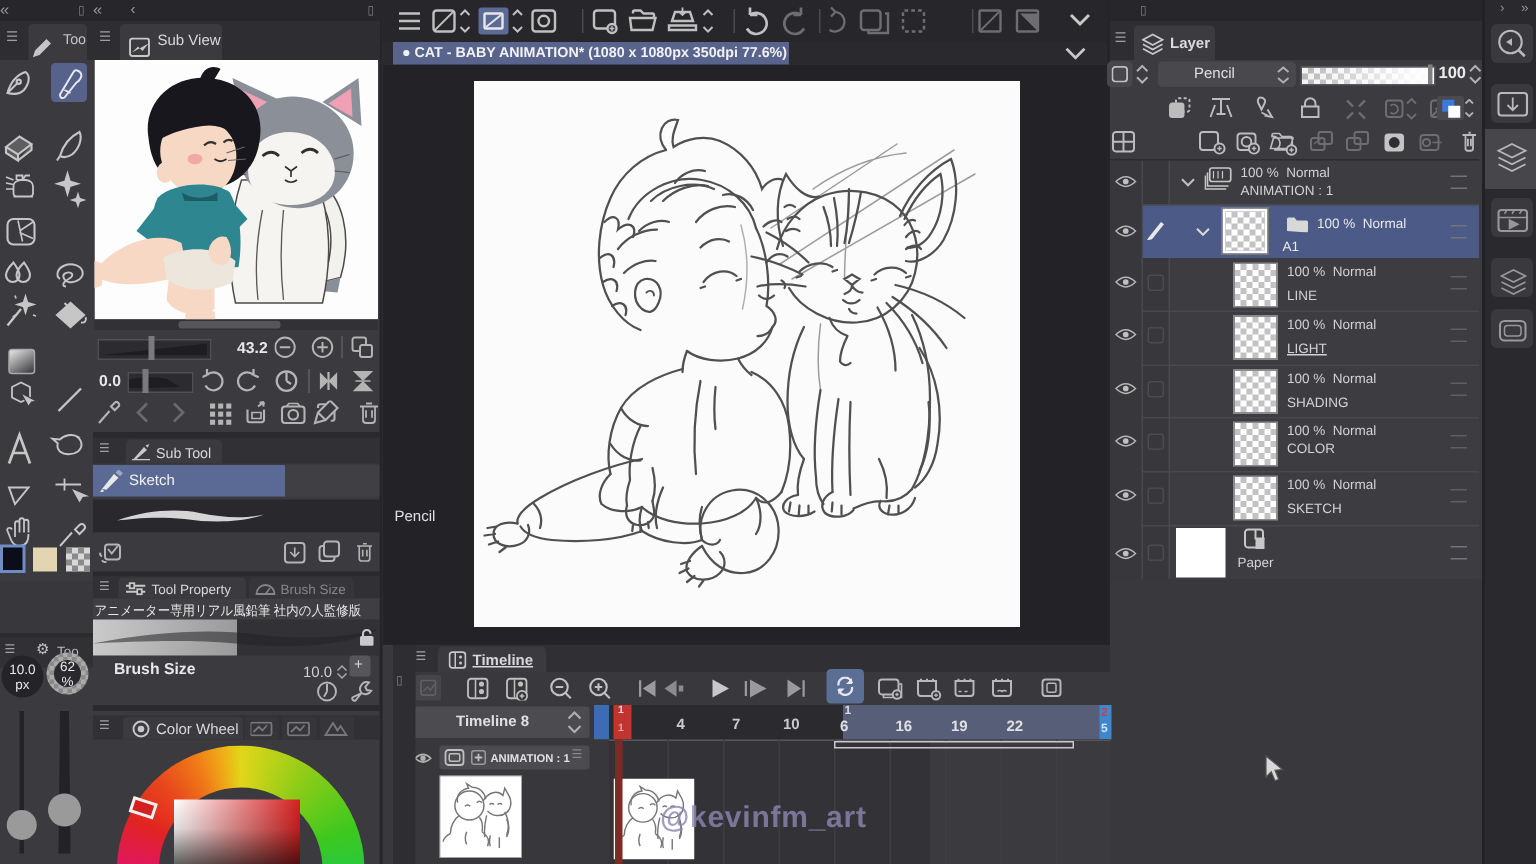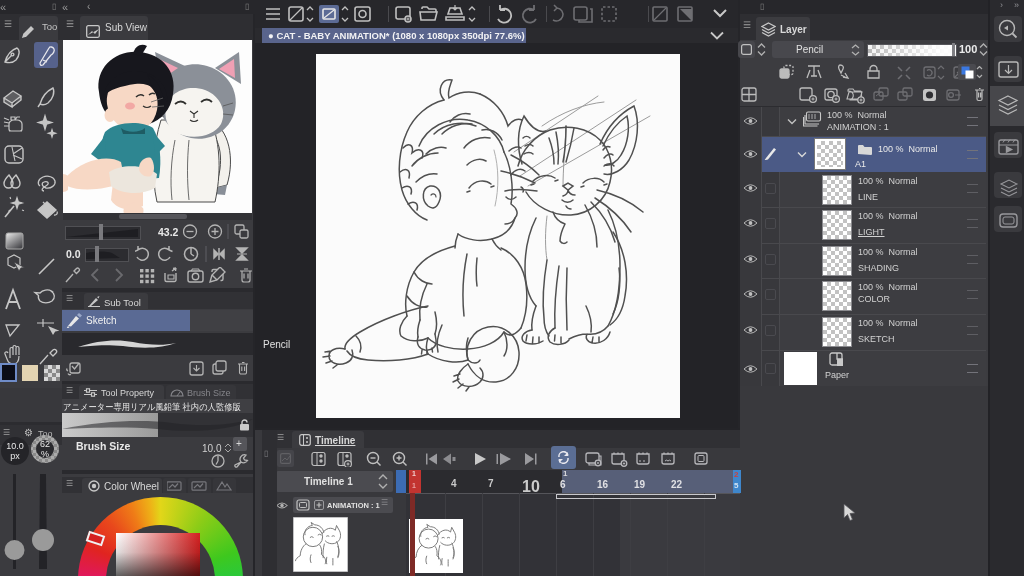--- a/index.html
+++ b/index.html
@@ -833,34 +833,34 @@
           <path d="M54 11 h2 M58 11 h2" stroke-width="1"></path>
    <path d="M77 4 h12 v8 a2 2 0 0 1 -2 2 h-8 a2 2 0 0 1 -2 -2z M79 4 v-1.5 M83 4 v-1.5 M87 4 v-1.5"></path>
           <path d="M80 11 a2 2 0 0 1 3 0 a2 2 0 0 1 3 0" stroke-width="1"></path>
    <rect x="110" y="3" width="12" height="11" rx="2"></rect>
           <rect x="113" y="5.5" width="6" height="6" rx="1" stroke-width="1"></rect>
   </g>
  </svg>
 
  <div class="abs" style="left:262px;top:470px;width:478px;height:23px;background:#38383c;"></div>
  <div class="abs" style="left:276px;top:471px;width:117px;height:21px;background:#4b4b50;border-radius:2px;"></div>
- <div class="txt" style="left:304px;top:476px;font-size:10px;font-weight:bold;color:#e0e0e0;">Timeline 1</div>
+ <div class="txt" style="left:304px;top:476px;font-size:10px;font-weight:bold;color:#e0e0e0;">Timeline 8</div>
  <svg style="left:378px;top:474px;" width="10" height="15" viewBox="0 0 10 15">
         <path d="M1 5 l4 -4 4 4M1 10 l4 4 4 -4" stroke="#b0b0b0" fill="none" stroke-width="1.4"></path>
       </svg>
 
  <div class="abs" style="left:406px;top:470px;width:334px;height:23px;background:#2b2b2f;"></div>
  <div class="abs" style="left:562px;top:470px;width:174px;height:23px;background:#575f78;"></div>
  <div class="abs" style="left:396px;top:470px;width:10px;height:23px;background:#3c6cb4;"></div>
  <div class="abs" style="left:409px;top:470px;width:12px;height:23px;background:#c23430;"></div>
  <div class="txt" style="left:412px;top:470px;font-size:7px;font-weight:bold;color:#f0d0d0;">1</div>
  <div class="txt" style="left:412px;top:482px;font-size:7px;font-weight:bold;color:#e8a0a0;">1</div>
  <div class="txt" style="left:451px;top:478px;font-size:10px;font-weight:bold;color:#cacaca;">4</div>
  <div class="txt" style="left:488px;top:478px;font-size:10px;font-weight:bold;color:#cacaca;">7</div>
- <div class="txt" style="left:522px;top:478px;font-size:16px;font-weight:bold;color:#cacaca;">10</div>
+ <div class="txt" style="left:522px;top:478px;font-size:10px;font-weight:bold;color:#cacaca;">10</div>
  <div class="txt" style="left:563px;top:469px;font-size:8px;font-weight:bold;color:#d8d8dc;">1</div>
  <div class="txt" style="left:560px;top:479px;font-size:10px;font-weight:bold;color:#e0e0e4;">6</div>
  <div class="txt" style="left:597px;top:479px;font-size:10px;font-weight:bold;color:#e0e0e4;">16</div>
  <div class="txt" style="left:634px;top:479px;font-size:10px;font-weight:bold;color:#e0e0e4;">19</div>
  <div class="txt" style="left:671px;top:479px;font-size:10px;font-weight:bold;color:#e0e0e4;">22</div>
  <div class="abs" style="left:733px;top:470px;width:8px;height:23px;background:#3f87cc;"></div>
  <div class="txt" style="left:734px;top:470px;font-size:8px;font-weight:bold;color:#d04038;">2</div>
  <div class="txt" style="left:734px;top:481px;font-size:8px;font-weight:bold;color:#cfe2f4;">5</div>
 
  <div class="abs" style="left:262px;top:493px;width:478px;height:83px;background:#38383c;"></div>
@@ -910,17 +910,18 @@
  <svg style="left:409px;top:519px;" width="54" height="54" viewBox="0 0 91 91">
         <rect width="91" height="91" fill="#fff"></rect>
         <use href="#mini"></use>
       </svg>
 
  <div class="abs" style="left:410px;top:493px;width:5px;height:83px;background:#7e2a26;"></div>
  <div class="abs" style="left:262px;top:430px;width:15px;height:146px;background:#2e2e32;"></div>
  <div class="txt" style="left:264px;top:449px;font-size:8px;color:#808084;">▯</div>
 </div>
 
+<div class="txt" style="left:440px;top:534px;font-size:20px;font-weight:bold;color:#8d87b2;opacity:0.8;letter-spacing:0.5px;">@kevinfm_art</div>
 
 <svg style="left:843px;top:503px;" width="13" height="19" viewBox="0 0 13 19">
       <path d="M1 1 L1 15 L4.5 11.5 L7 17.5 L9.5 16.5 L7 10.5 L12 10z" fill="#d8d8d8" stroke="#55555a" stroke-width="0.8"></path>
     </svg>
 
 </div>
 </body></html>

